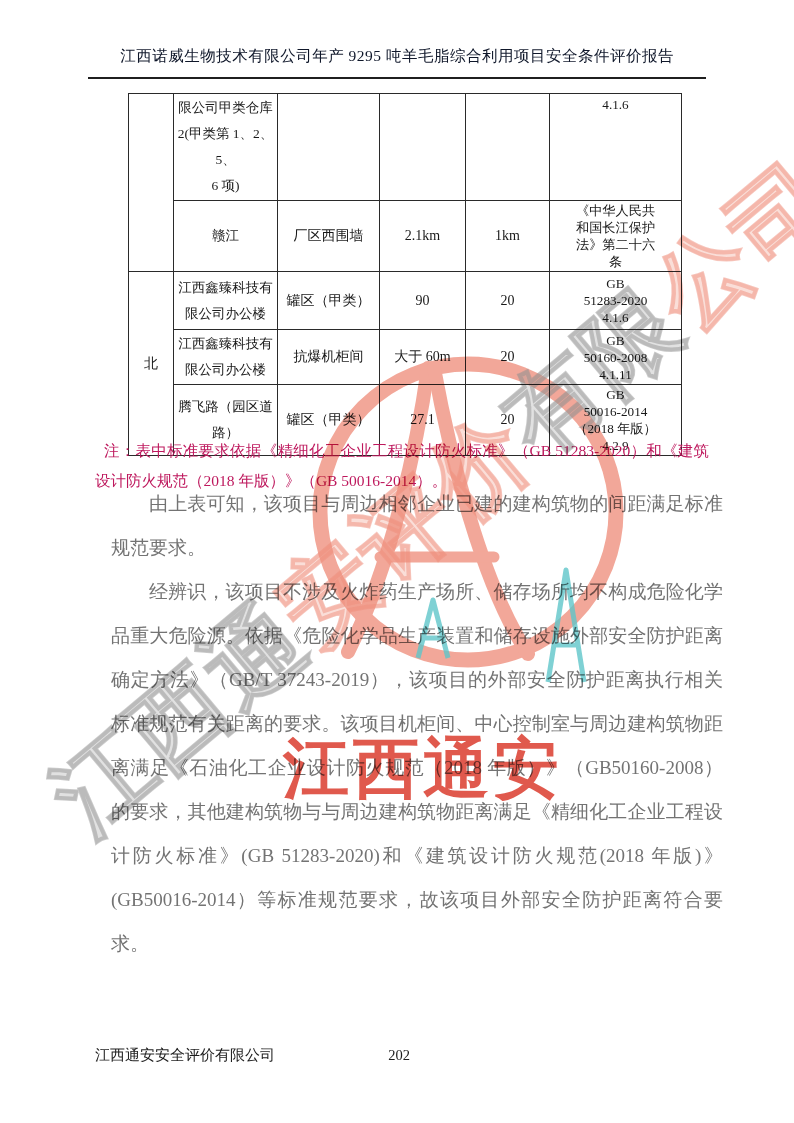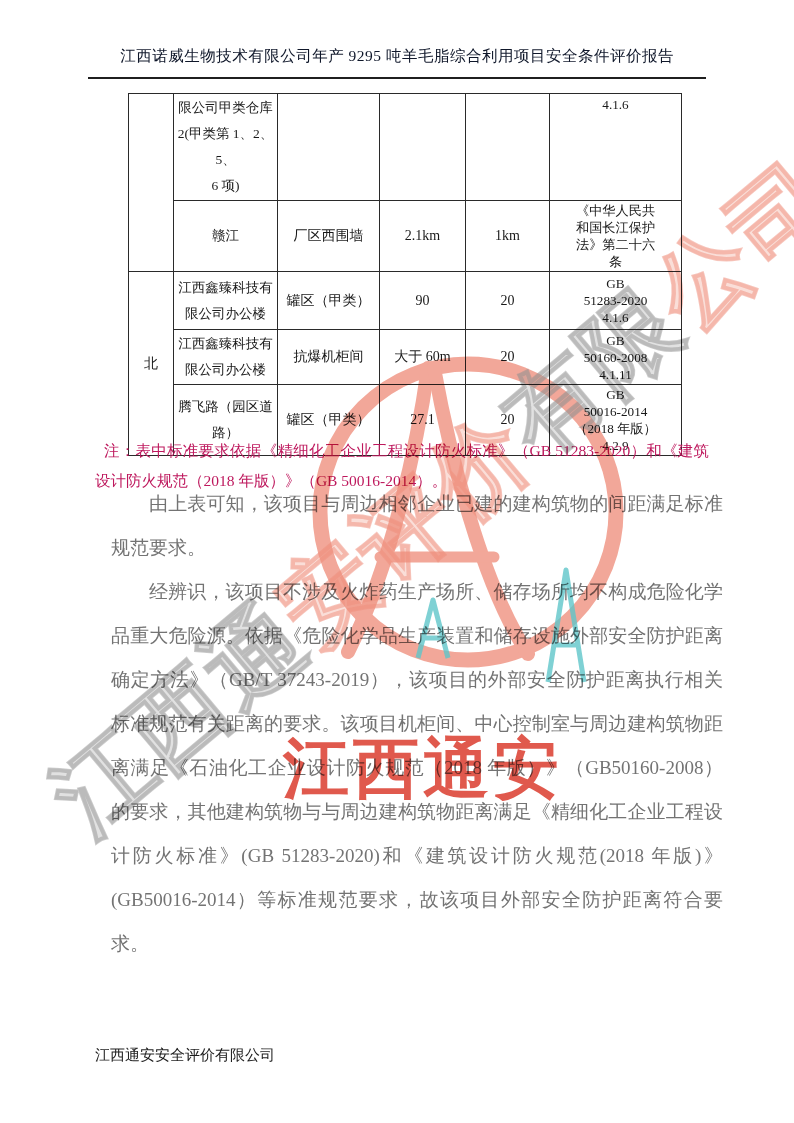--- a/index.html
+++ b/index.html
@@ -128,20 +128,21 @@
 
   <div class="note">注：表中标准要求依据《精细化工企业工程设计防火标准》（GB 51283-2020）和《建筑设计防火规范（2018 年版）》（GB 50016-2014）。</div>
 
   <div class="bodytext">
     <p>由上表可知，该项目与周边相邻企业已建的建构筑物的间距满足标准规范要求。</p>
     <p>经辨识，该项目不涉及火炸药生产场所、储存场所均不构成危险化学品重大危险源。依据《危险化学品生产装置和储存设施外部安全防护距离确定方法》（GB/T 37243-2019），该项目的外部安全防护距离执行相关标准规范有关距离的要求。该项目机柜间、中心控制室与周边建构筑物距离满足《石油化工企业设计防火规范（2018 年版）》（GB50160-2008）的要求，其他建构筑物与与周边建构筑物距离满足《精细化工企业工程设计防火标准》(GB 51283-2020)和《建筑设计防火规范(2018 年版)》(GB50016-2014）等标准规范要求，故该项目外部安全防护距离符合要求。</p>
   </div>
 
   <div class="page-footer">
     <span class="footer-left">江西通安安全评价有限公司</span>
+    <span class="footer-center">202</span>
   </div>
 
   <svg class="watermark" viewBox="0 0 794 1123" xmlns="http://www.w3.org/2000/svg">
 
     <g opacity="0.78" stroke="#ef8f7d" fill="none" stroke-linecap="round">
       <circle cx="468" cy="512" r="148" stroke-width="15"></circle>
       <path d="M 428 368 C 418 440 392 565 348 652" stroke-width="14"></path>
       <path d="M 434 368 C 450 455 482 585 528 654" stroke-width="14"></path>
       <path d="M 380 557 L 494 557" stroke-width="11"></path>
     </g>

